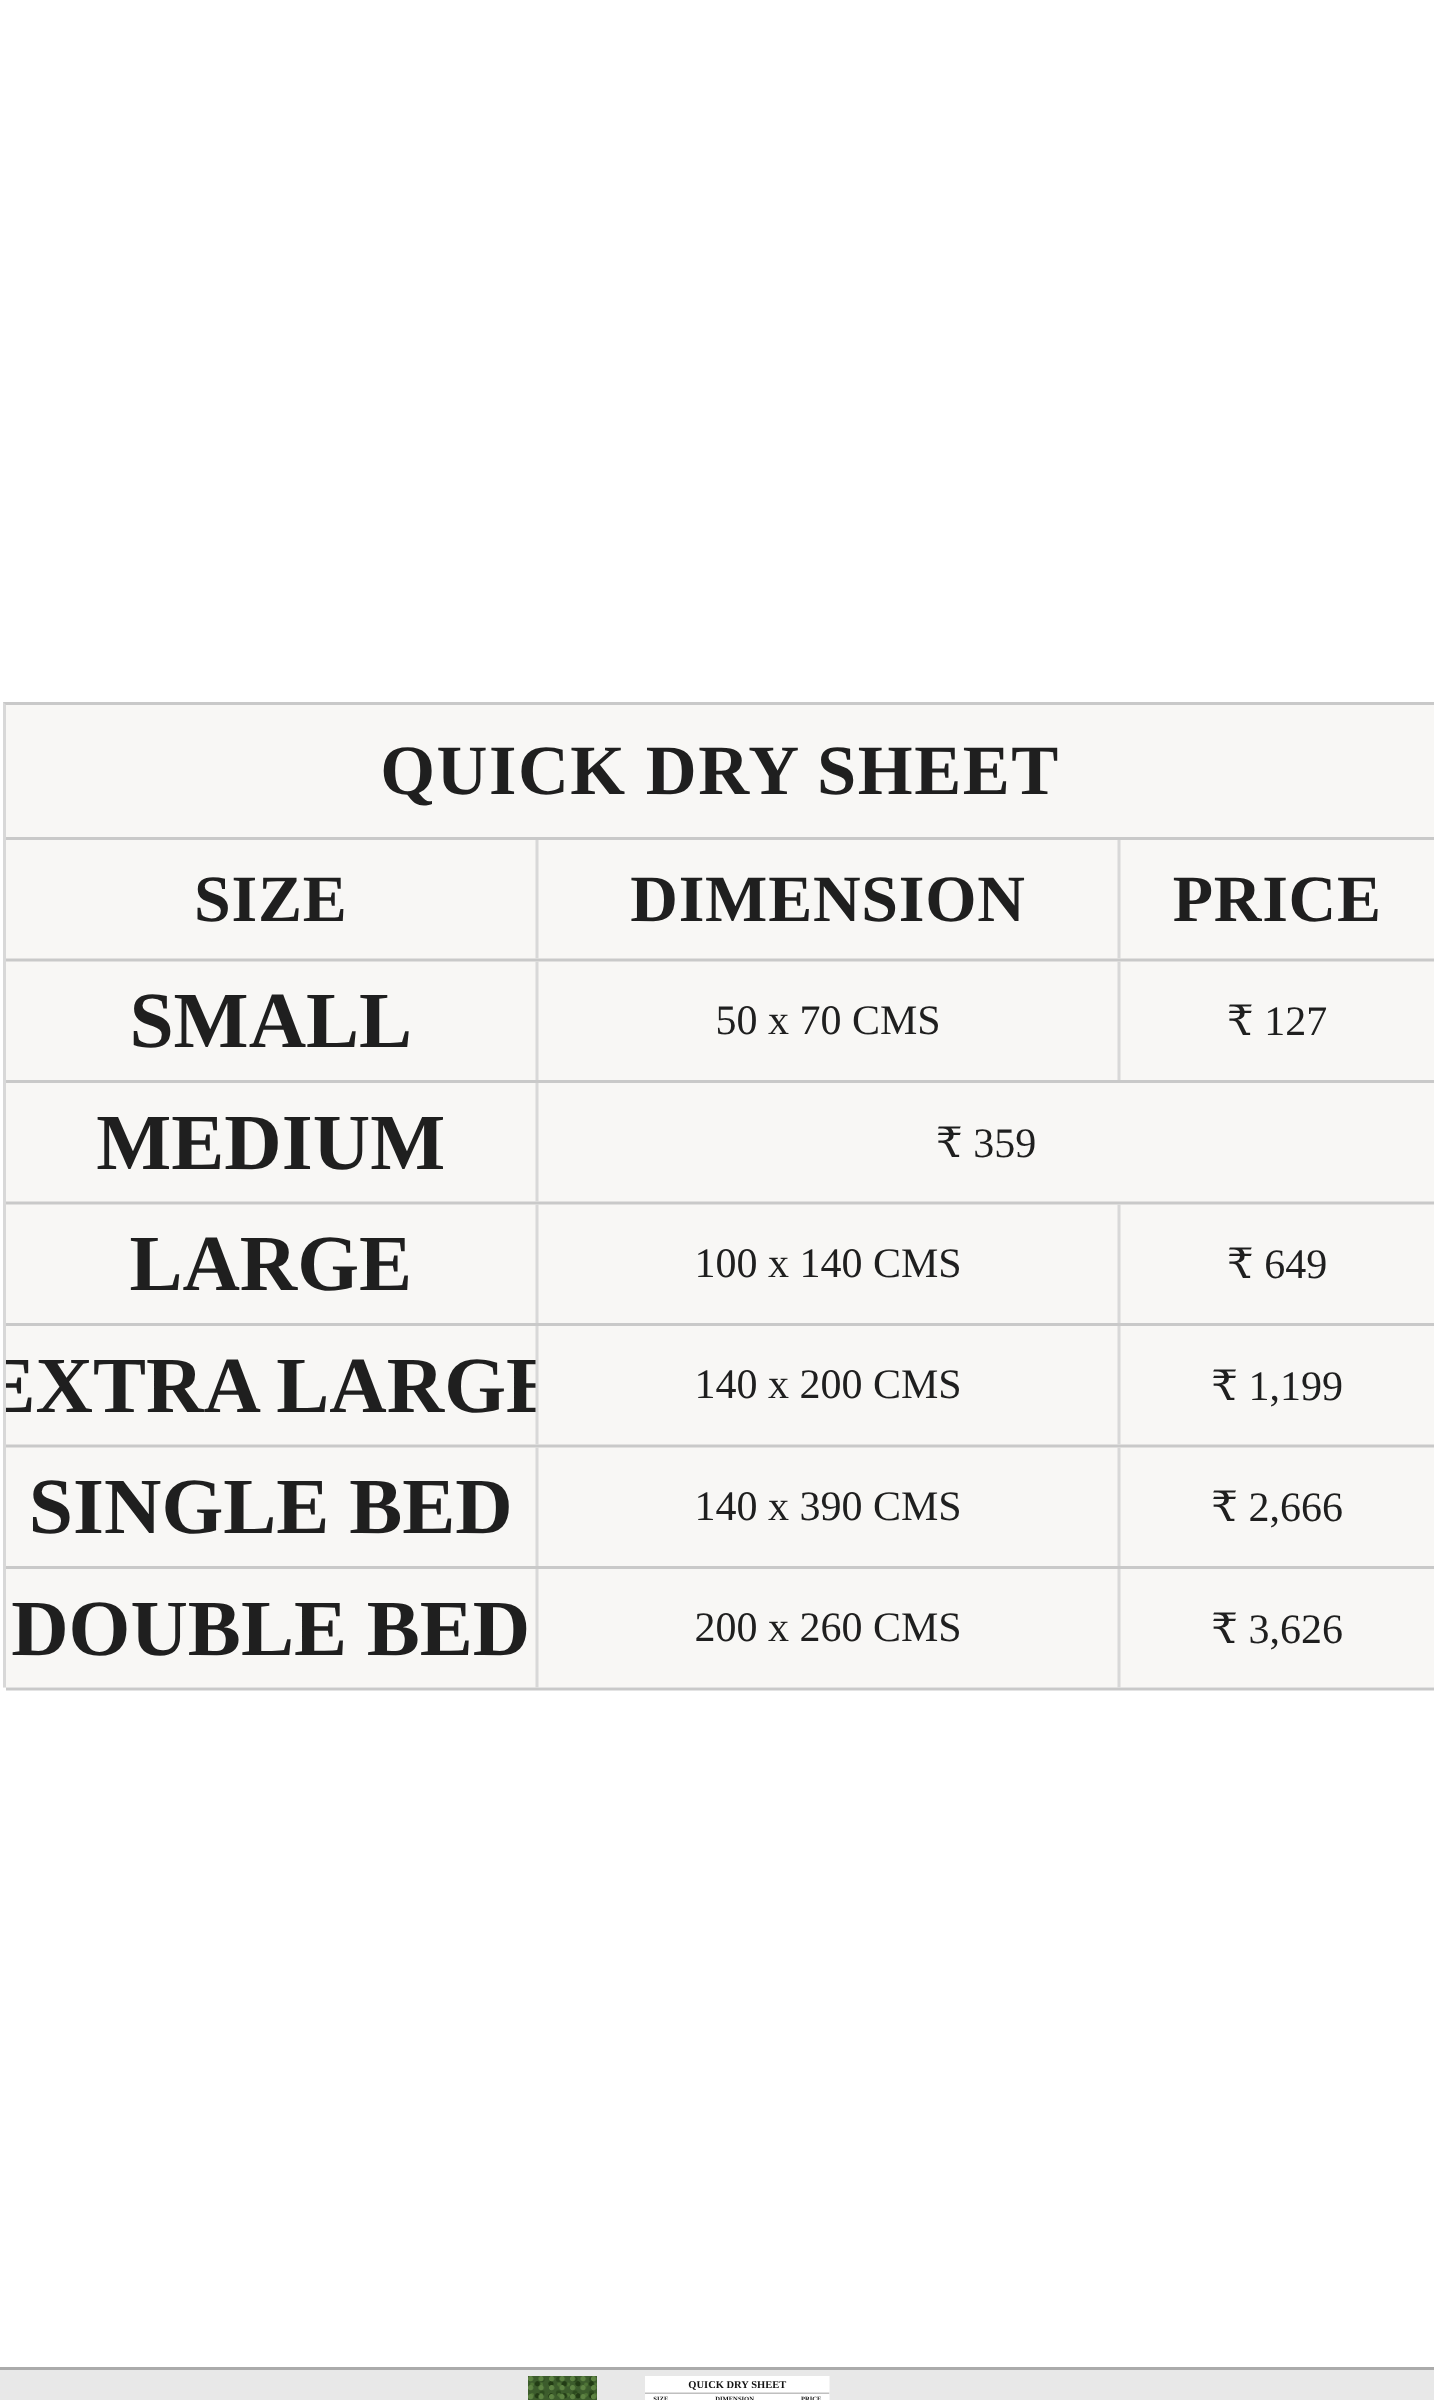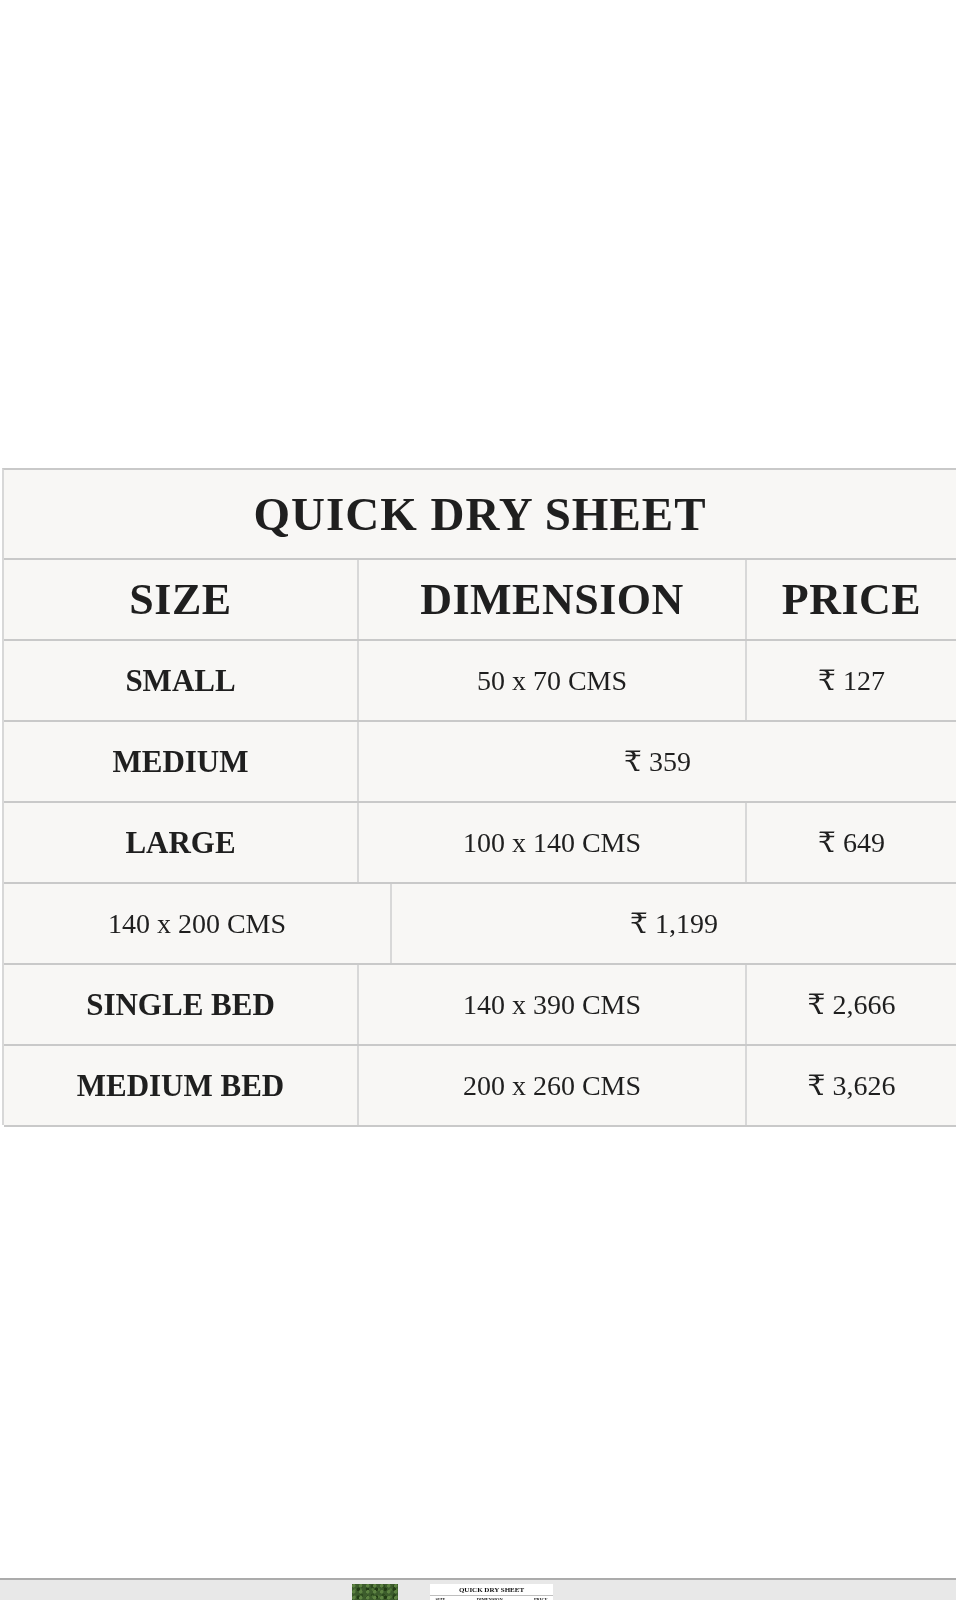--- a/index.html
+++ b/index.html
@@ -26,21 +26,21 @@
   .trow.title-row { height:90px; }
   .cell {
     display:flex; align-items:center; justify-content:center;
     overflow:hidden; white-space:nowrap;
   }
   .c1 { width:355px; border-right:2px solid #d8d8d8; }
   .c2 { width:388px; border-right:2px solid #d8d8d8; }
   .c3 { flex:1; }
   .title-cell { flex:1; font-size:47px; font-weight:bold; letter-spacing:1px; }
   .head-cell  { font-size:44px; font-weight:bold; letter-spacing:0.5px; }
-  .size-cell  { font-size:31px; font-weight:bold; }
+  .size-cell  { font-size:53px; font-weight:bold; }
   .dim-cell, .price-cell { font-size:28px; font-weight:normal; }
   
   .strip {
     position:absolute; left:0; top:1578px; width:956px; height:22px;
     background:#e8e8e8;
     border-top:2px solid #ababab;
   }
   .thumb { position:absolute; top:4px; height:18px; overflow:hidden; cursor:pointer; }
   .thumb-fabric { left:352px; width:46px; }
   .fabric-texture {
@@ -95,32 +95,33 @@
       <div class="cell c3 price-cell">₹ 359</div>
     </div>
 
     <div class="trow">
       <div class="cell c1 size-cell">LARGE</div>
       <div class="cell c2 dim-cell">100 x 140 CMS</div>
       <div class="cell c3 price-cell">₹ 649</div>
     </div>
 
     <div class="trow">
+      <div class="cell c1 size-cell">EXTRA LARGE</div>
       <div class="cell c2 dim-cell">140 x 200 CMS</div>
       <div class="cell c3 price-cell">₹ 1,199</div>
     </div>
 
     <div class="trow">
       <div class="cell c1 size-cell">SINGLE BED</div>
       <div class="cell c2 dim-cell">140 x 390 CMS</div>
       <div class="cell c3 price-cell">₹ 2,666</div>
     </div>
 
     <div class="trow">
-      <div class="cell c1 size-cell">MEDIUM BED</div>
+      <div class="cell c1 size-cell">DOUBLE BED</div>
       <div class="cell c2 dim-cell">200 x 260 CMS</div>
       <div class="cell c3 price-cell">₹ 3,626</div>
     </div>
 
   </div>
 </div>
 
 <div class="strip">
   <div class="thumb thumb-fabric">
     <div class="fabric-texture"></div>

